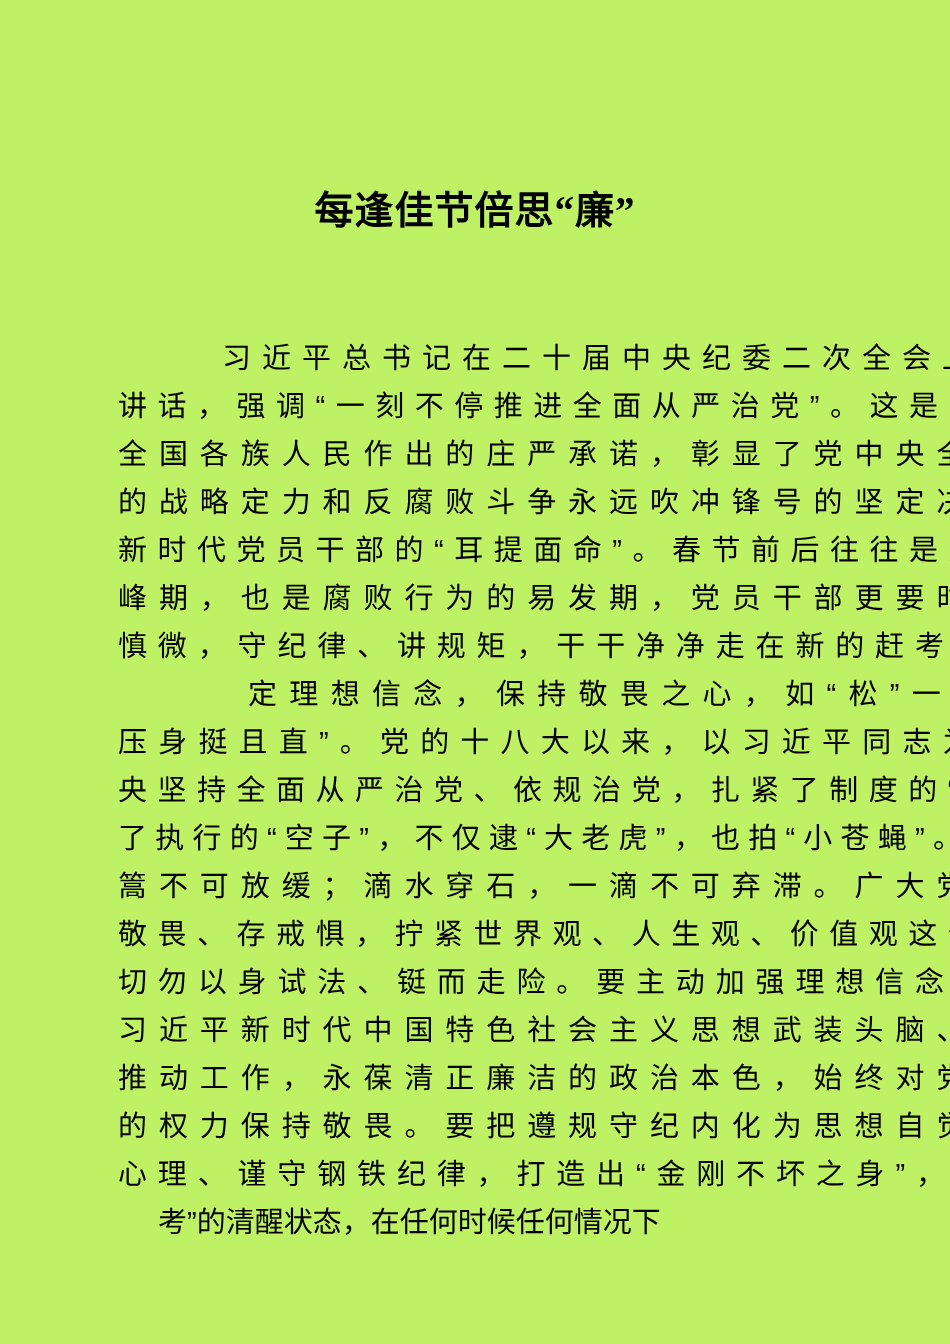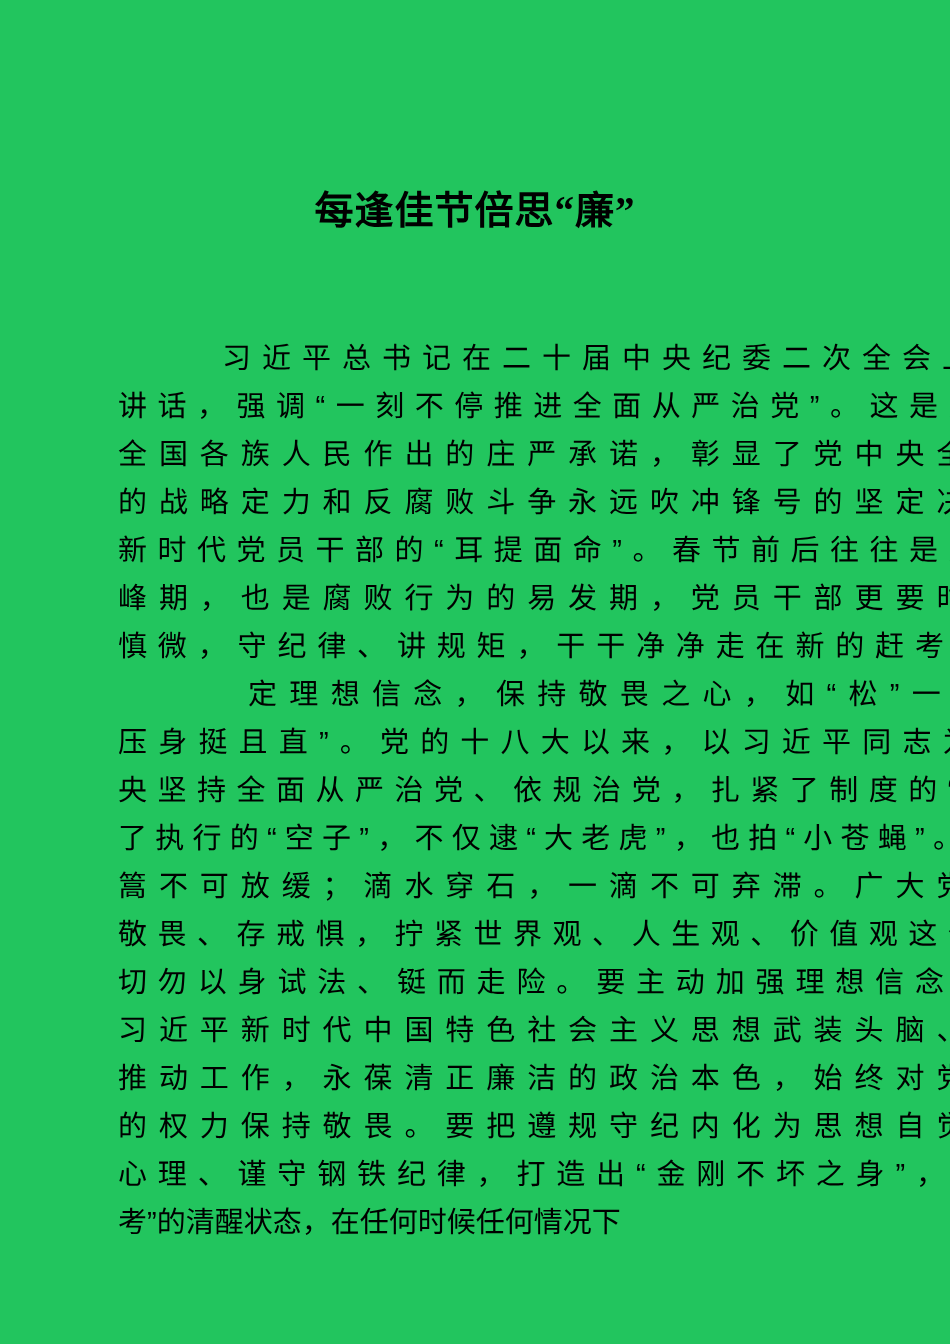--- a/index.html
+++ b/index.html
@@ -7,21 +7,21 @@
     margin: 0;
     padding: 0;
     background: #ffffff;
   }
 
   .page {
     position: relative;
     width: 950px;
     height: 1344px;
     margin: 0 auto;
-    background: #22c55e;
+    background: #bef264;
     overflow: hidden;
     box-sizing: border-box;
   }
 
   
   .doc-title {
     position: absolute;
     left: 0;
     right: 0;
     top: 163px;
@@ -70,20 +70,21 @@
   .indent-2b { padding-left: 130px; }
 
   
   .line-wide {
     letter-spacing: 2px;
   }
 
   
   .body-line.ragged {
     white-space: nowrap;
+    margin-left: 40px;
   }
 </style>
 </head>
 <body>
 
 <div class="page">
 
   <h1 class="doc-title">每逢佳节倍思“廉”</h1>
 
 

